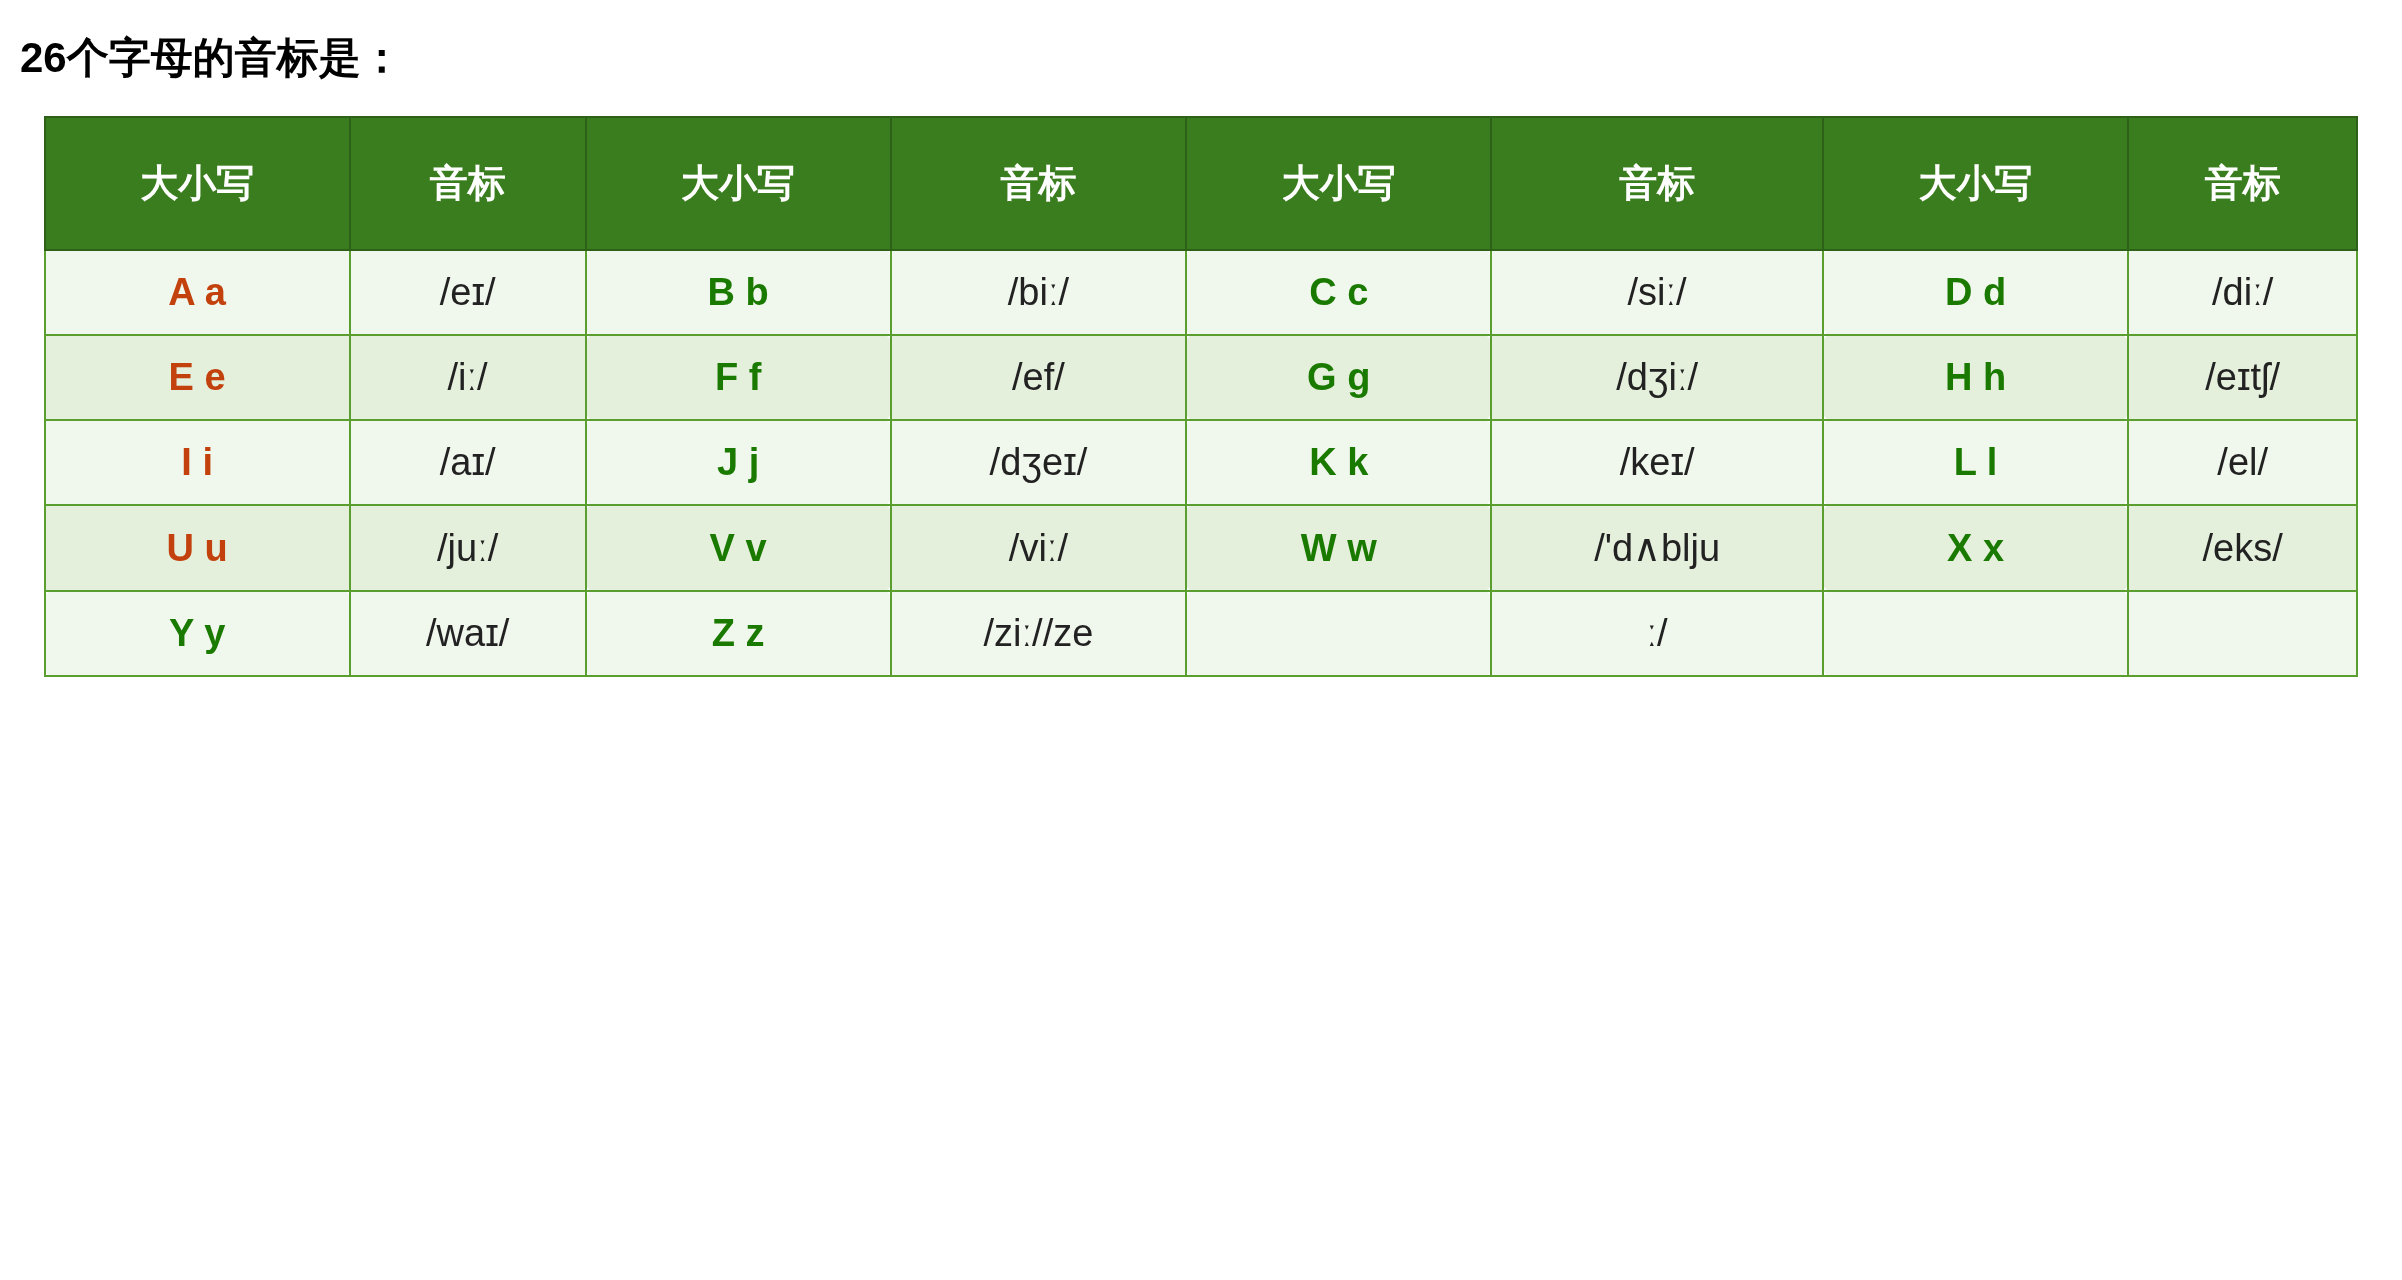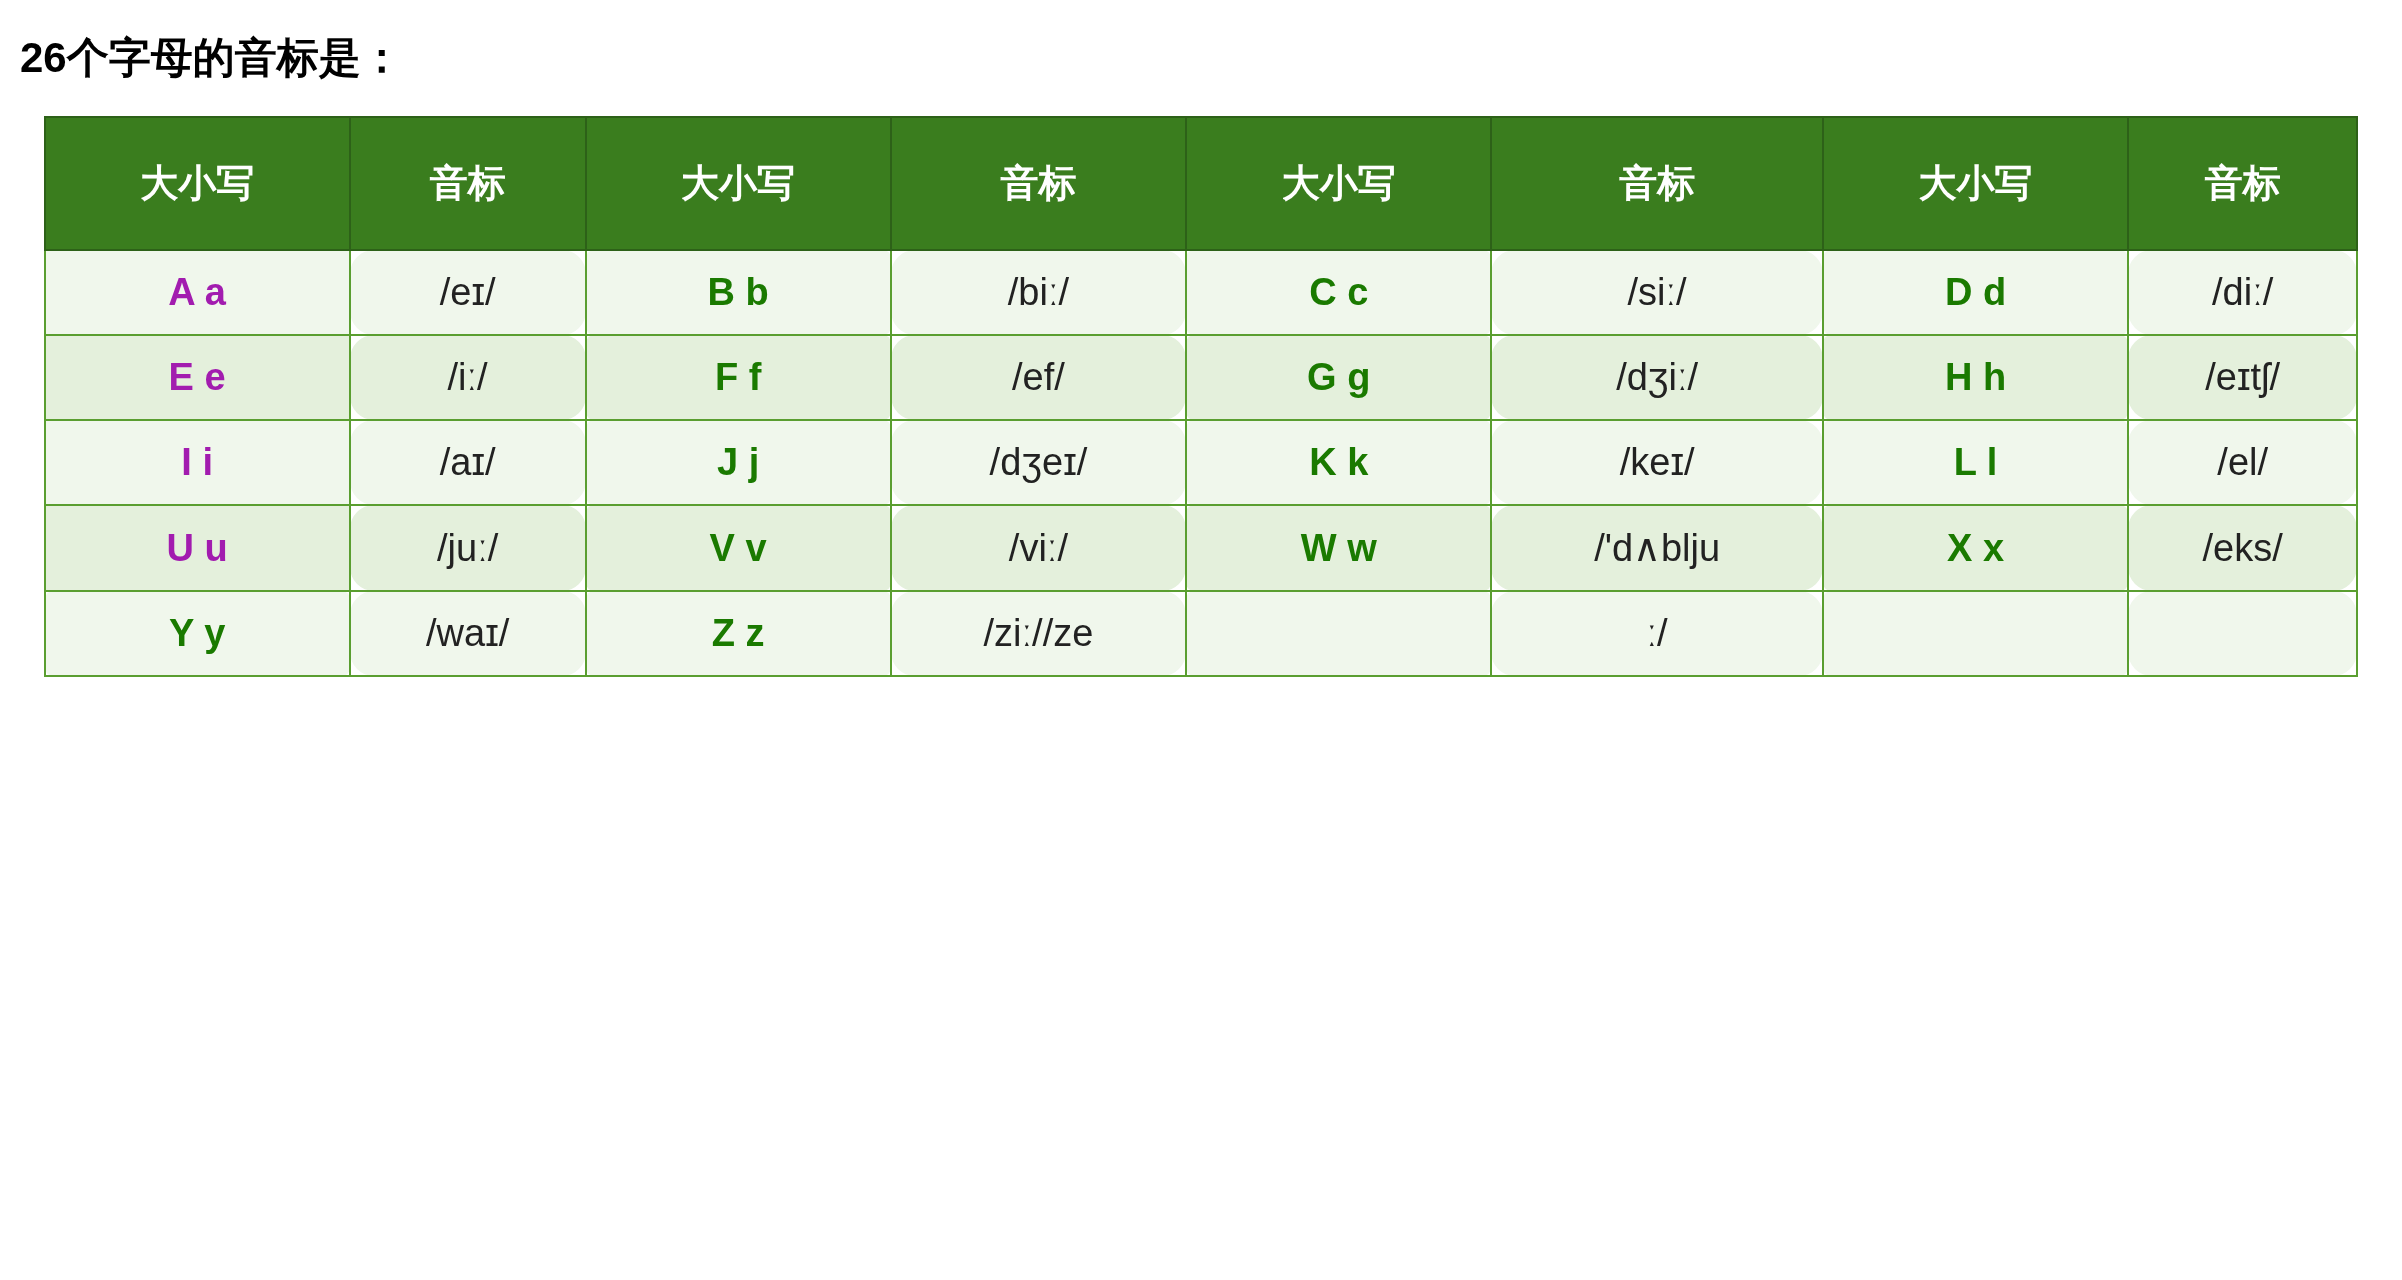--- a/index.html
+++ b/index.html
@@ -40,33 +40,32 @@
     }
     tbody td {
       font-size: 38px;
       padding: 20px 10px;
       text-align: center;
       border: 2px solid #5a9e30;
       color: #1a5c00;
       font-weight: bold;
     }
     .letter-red {
-      color: #a21caf;
+      color: #c2410c;
       font-weight: bold;
       margin-left: 40px;
     }
     .letter-green {
       color: #1a7a00;
       font-weight: bold;
       border-radius: 8px;
     }
     .phonetic {
       color: #222;
       font-weight: normal;
-      border-radius: 24px;
     }
   </style>
 </head>
 <body>
 
 <h1>26个字母的音标是：</h1>
 
 <table>
   <thead>
     <tr>

